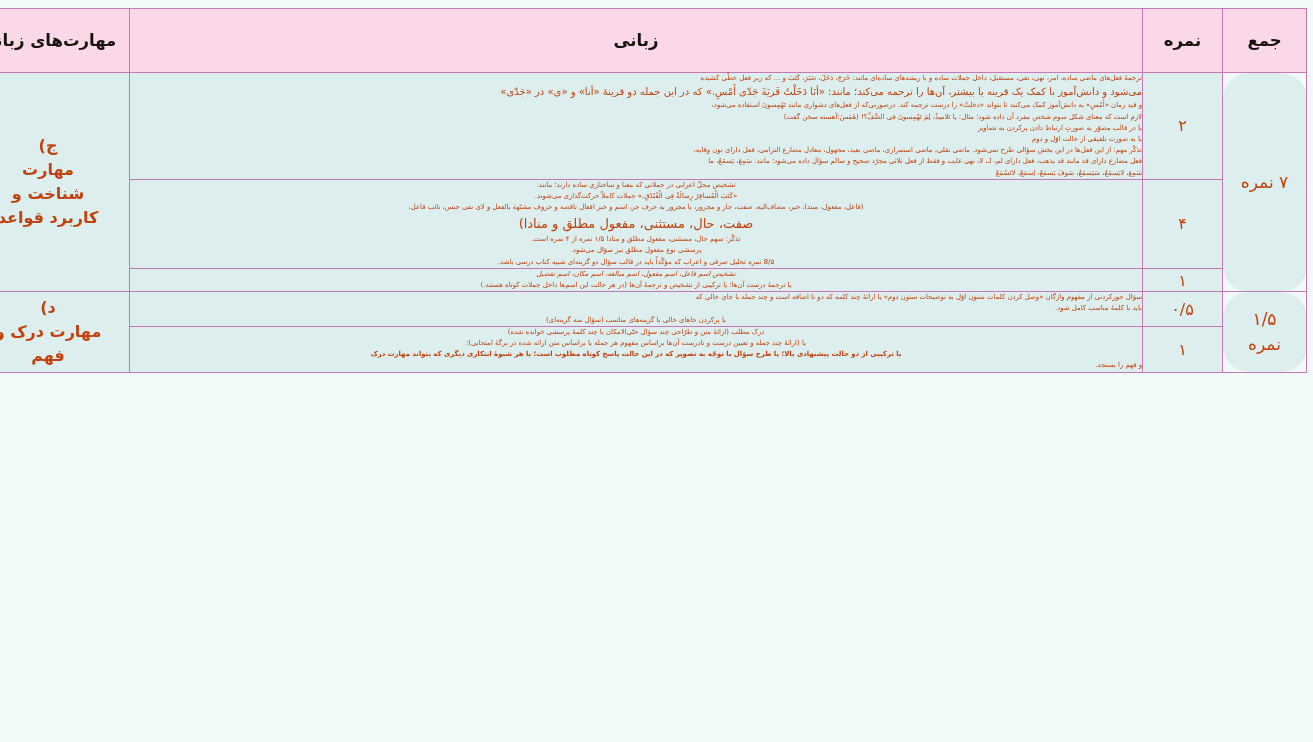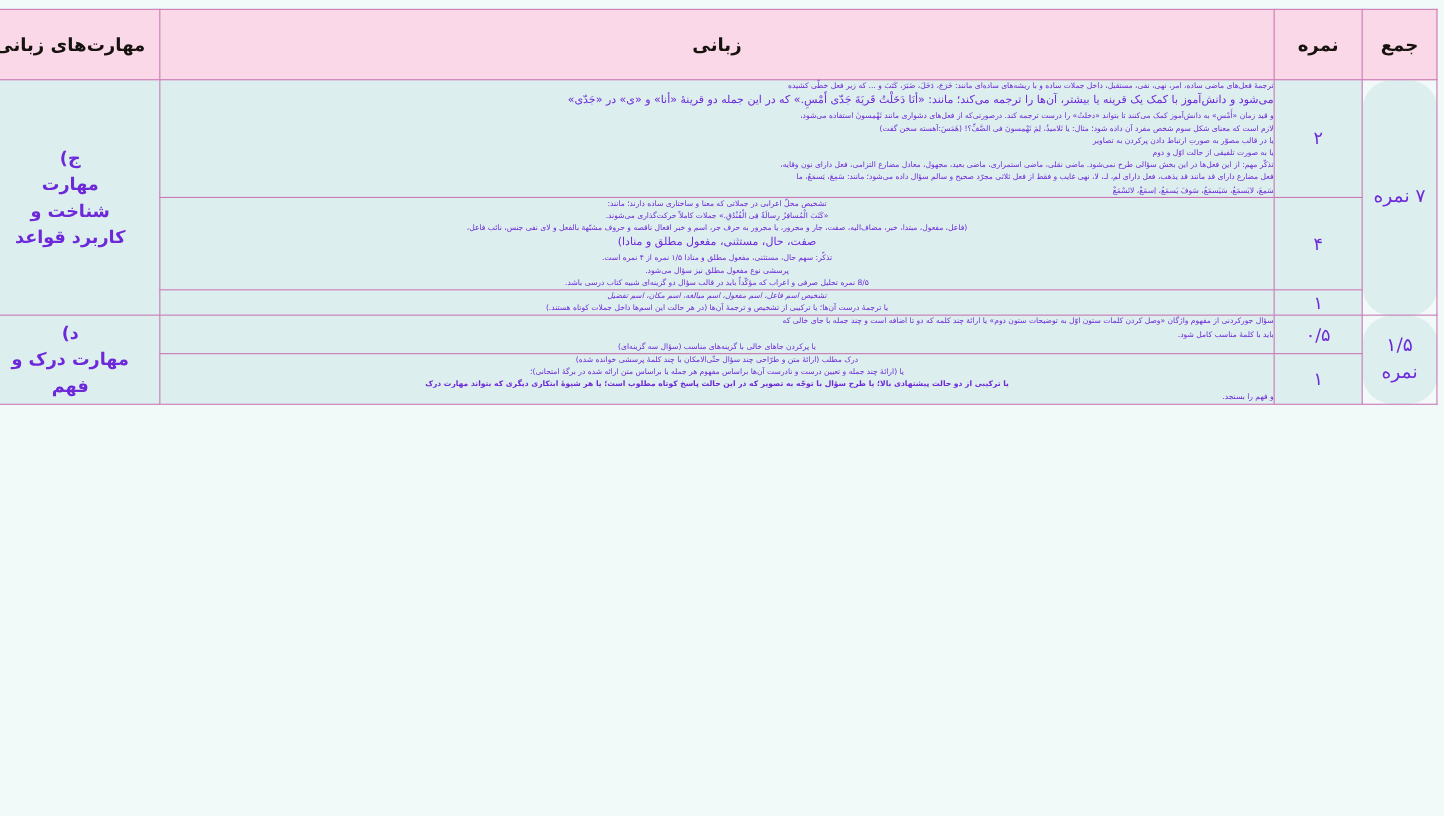--- a/index.html
+++ b/index.html
@@ -49,26 +49,26 @@
     font-weight: bold;
     text-align: center;
     height: 64px;
     font-size: 16.5px;
     line-height: 1.32;
     letter-spacing: -0.2px;
   }
   th.h-skills { width: 163px; }
   th.h-topic  { width: 1013px; }
   th.h-score  { width: 80px; }
-  th.h-total  { width: 68px; }
+  th.h-total  { width: 84px; }
 
   
   tbody td {
     background: #dceeee;
-    color: #6d28d9;
+    color: #c2410c;
   }
 
   td.skill-cell {
     text-align: center;
     font-weight: bold;
     font-size: 16px;
     line-height: 1.5;
     letter-spacing: -0.3px;
     padding: 4px 3px;
   }
@@ -151,21 +151,21 @@
           <span class="topic-line ctr">کاربرد قواعد</span>
         </td>
       </tr>
 
       <tr>
         <td class="score-cell">۴</td>
         <td class="topic-cell centerish">
           <span class="topic-line ctr" style="font-size: 6.9px;">تشخیص محلّ اعرابی در جملاتی که معنا و ساختاری ساده دارند؛ مانند:</span>
           <span class="topic-line ctr" style="font-size: 6.9px;">«کَتَبَ الْمُسافِرُ رِسالَةً فِی الْفُنْدُقِ.» جملات کاملاً حرکت‌گذاری می‌شوند.</span>
           <span class="topic-line ctr" style="font-size: 6.9px;">(فاعل، مفعول، مبتدا، خبر، مضاف‌الیه، صفت، جار و مجرور، یا مجرور به حرف جر، اسم و خبر افعال ناقصه و حروف مشبّهة بالفعل و لای نفی جنس، نائب فاعل،</span>
-          <span class="topic-line ctr" style="font-size: 10px;">صفت، حال، مستثنی، مفعول مطلق و منادا)</span>
+          <span class="topic-line ctr" style="font-size: 13px;">صفت، حال، مستثنی، مفعول مطلق و منادا)</span>
           <span class="topic-line ctr" style="font-size: 6.9px;">تذکّر: سهم حال، مستثنی، مفعول مطلق و منادا ۱/۵ نمره از ۴ نمره است.</span>
           <span class="topic-line ctr" style="font-size: 6.9px;">پرسشی نوع مفعول مطلق نیز سؤال می‌شود.</span>
           <span class="topic-line ctr" style="font-size: 6.9px;">8/۵ نمره تحلیل صرفی و اعراب که مؤکّداً باید در قالب سؤال دو گزینه‌ای شبیه کتاب درسی باشد.</span>
         </td>
       </tr>
 
       <tr>
         <td class="score-cell">۱</td>
         <td class="topic-cell centerish">
           <span class="topic-line ctr" style="font-size: 6.9px; font-style: italic;">تشخیص اسم فاعل، اسم مفعول، اسم مبالغه، اسم مکان، اسم تفضیل</span>

